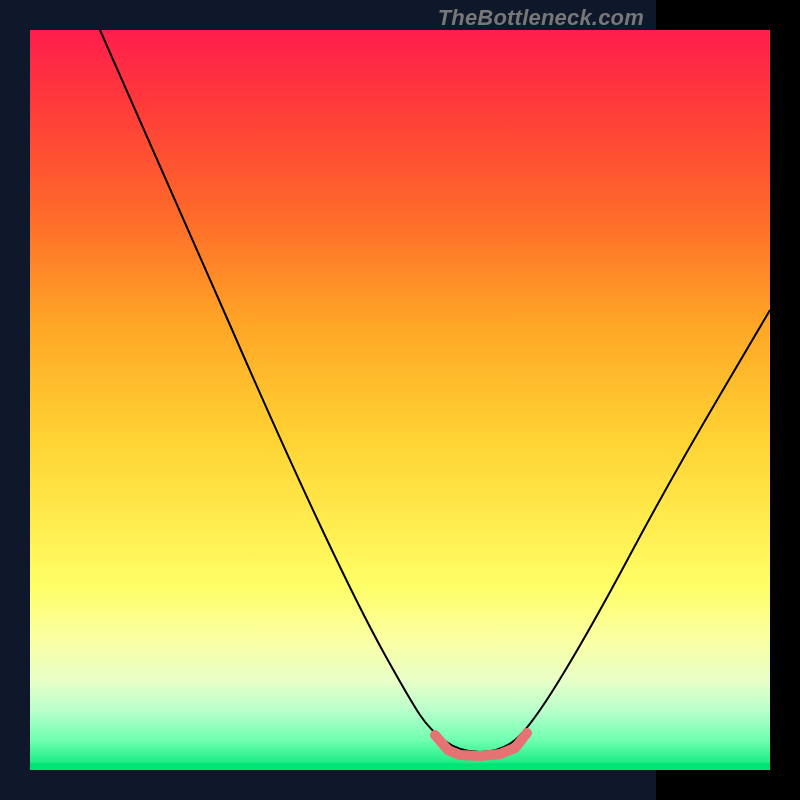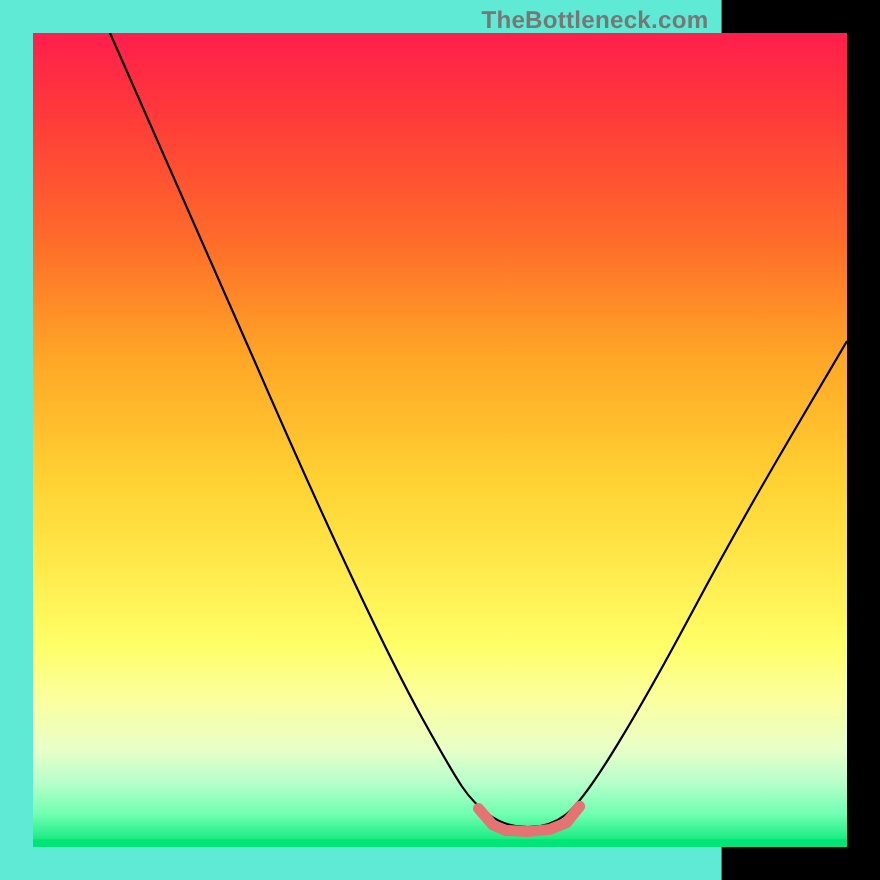--- a/index.html
+++ b/index.html
@@ -8,21 +8,22 @@
     width: 800px;
     height: 800px;
     overflow: hidden;
     background: #000;
     font-family: Arial, Helvetica, sans-serif;
   }
   .frame {
     position: relative;
     width: 656px;
     height: 800px;
-    background: #5eead4;
+    background: #0f172a;
+    font-style: italic;
   }
   .plot-area {
     position: absolute;
     left: 30px;
     top: 30px;
     width: 740px;
     height: 740px;
     background: linear-gradient(
       to bottom,
       #ff1e4c 0%,

